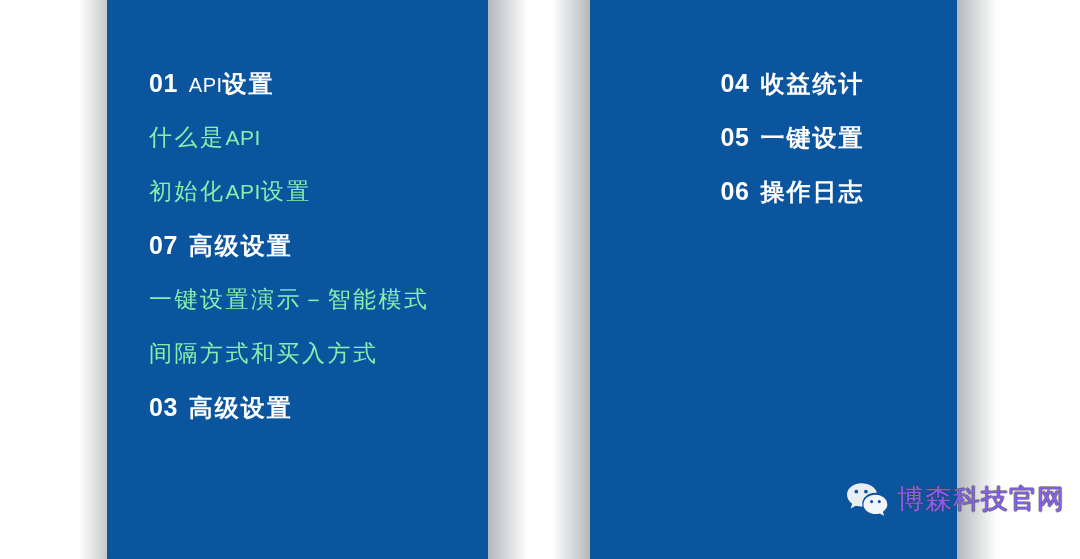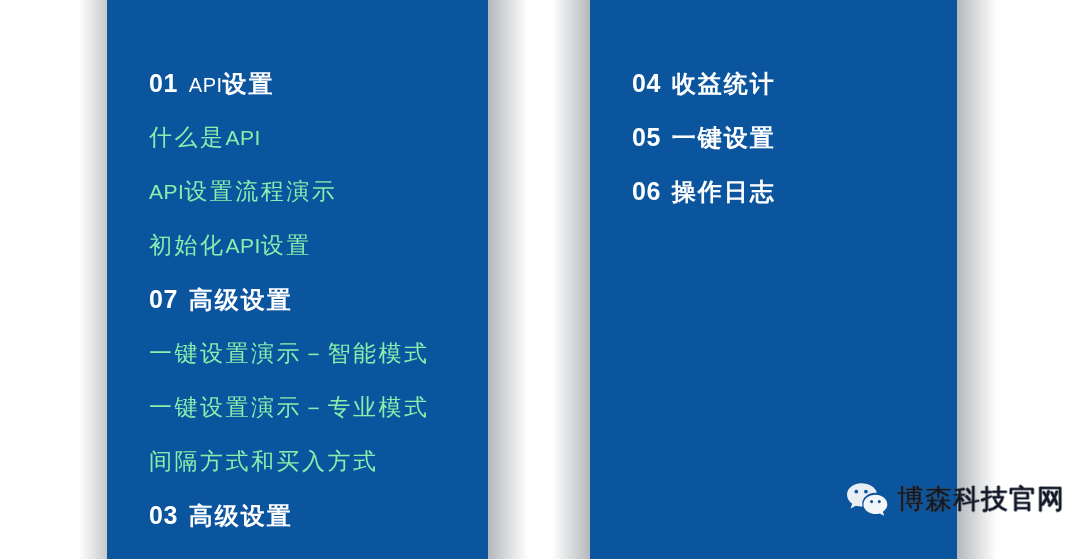--- a/index.html
+++ b/index.html
@@ -75,21 +75,21 @@
   .outline-list {
     position: absolute;
     left: 0;
     right: 0;
     top: 8px;
     padding: 0;
     margin: 4px;
     list-style: none;
   }
   #panel-left .outline-list { padding-top: 44px; padding-left: 38px; }
-  #panel-right .outline-list { padding-top: 44px; padding-left: 38px; }
+  #panel-right .outline-list { padding-top: 44px; padding-left: 38px; text-align: center; }
 
   .outline-item {
     height: 54px;
     line-height: 54px;
     white-space: nowrap;
   }
 
   .item-num {
     display: inline-block;
     font-size: 25px;
@@ -145,46 +145,44 @@
     width: 42px;
     height: 36px;
     flex: 0 0 auto;
     display: block;
   }
 
   #wechat-badge-label {
     margin-left: 9px;
     font-size: 27px;
     line-height: 1;
-    color: #0f172a;
+    color: #8b5cf6;
     letter-spacing: 1px;
     font-family: "Liberation Serif", "DejaVu Serif", serif;
     text-shadow:
       -1px 0 0 rgba(60,66,72,0.55),
        1px 0 0 rgba(60,66,72,0.55),
        0 -1px 0 rgba(60,66,72,0.55),
        0  1px 0 rgba(60,66,72,0.55);
   }
 </style>
 </head>
 <body>
 
 <div id="stage" style="background: rgb(255, 255, 255);">
 
   <div class="gutter-shadow" id="shadow-far-left"></div>
 
   <div class="panel" id="panel-left" style="background: rgb(11, 85, 159);">
     <ul class="outline-list" id="left-list">
         <li class="outline-item"><span class="item-num">01</span><span class="item-title-major"><span class="latin">API</span><span>设置</span></span></li>
         <li class="outline-item"><span class="item-title-sub" style="margin-left: 0px;"><span>什么是</span><span class="latin">API</span></span></li>
-        <li class="outline-item"><span class="item-title-sub" style="margin-left: 0px;"><span class="latin">API</span><span>设置流程演示</span></span></li>
         <li class="outline-item"><span class="item-title-sub" style="margin-left: 0px;"><span>初始化</span><span class="latin">API</span><span>设置</span></span></li>
         <li class="outline-item"><span class="item-num">07</span><span class="item-title-major">高级设置</span></li>
         <li class="outline-item"><span class="item-title-sub" style="margin-left: 0px;">一键设置演示－智能模式</span></li>
-        <li class="outline-item"><span class="item-title-sub" style="margin-left: 0px;">一键设置演示－专业模式</span></li>
         <li class="outline-item"><span class="item-title-sub" style="margin-left: 0px;">间隔方式和买入方式</span></li>
         <li class="outline-item"><span class="item-num">03</span><span class="item-title-major">高级设置</span></li>
       </ul>
   </div>
 
   <div class="gutter-shadow" id="shadow-mid-left"></div>
   <div class="gutter-shadow" id="shadow-mid-right"></div>
 
   <div class="panel" id="panel-right" style="background: rgb(11, 85, 159);">
     <ul class="outline-list" id="right-list">

